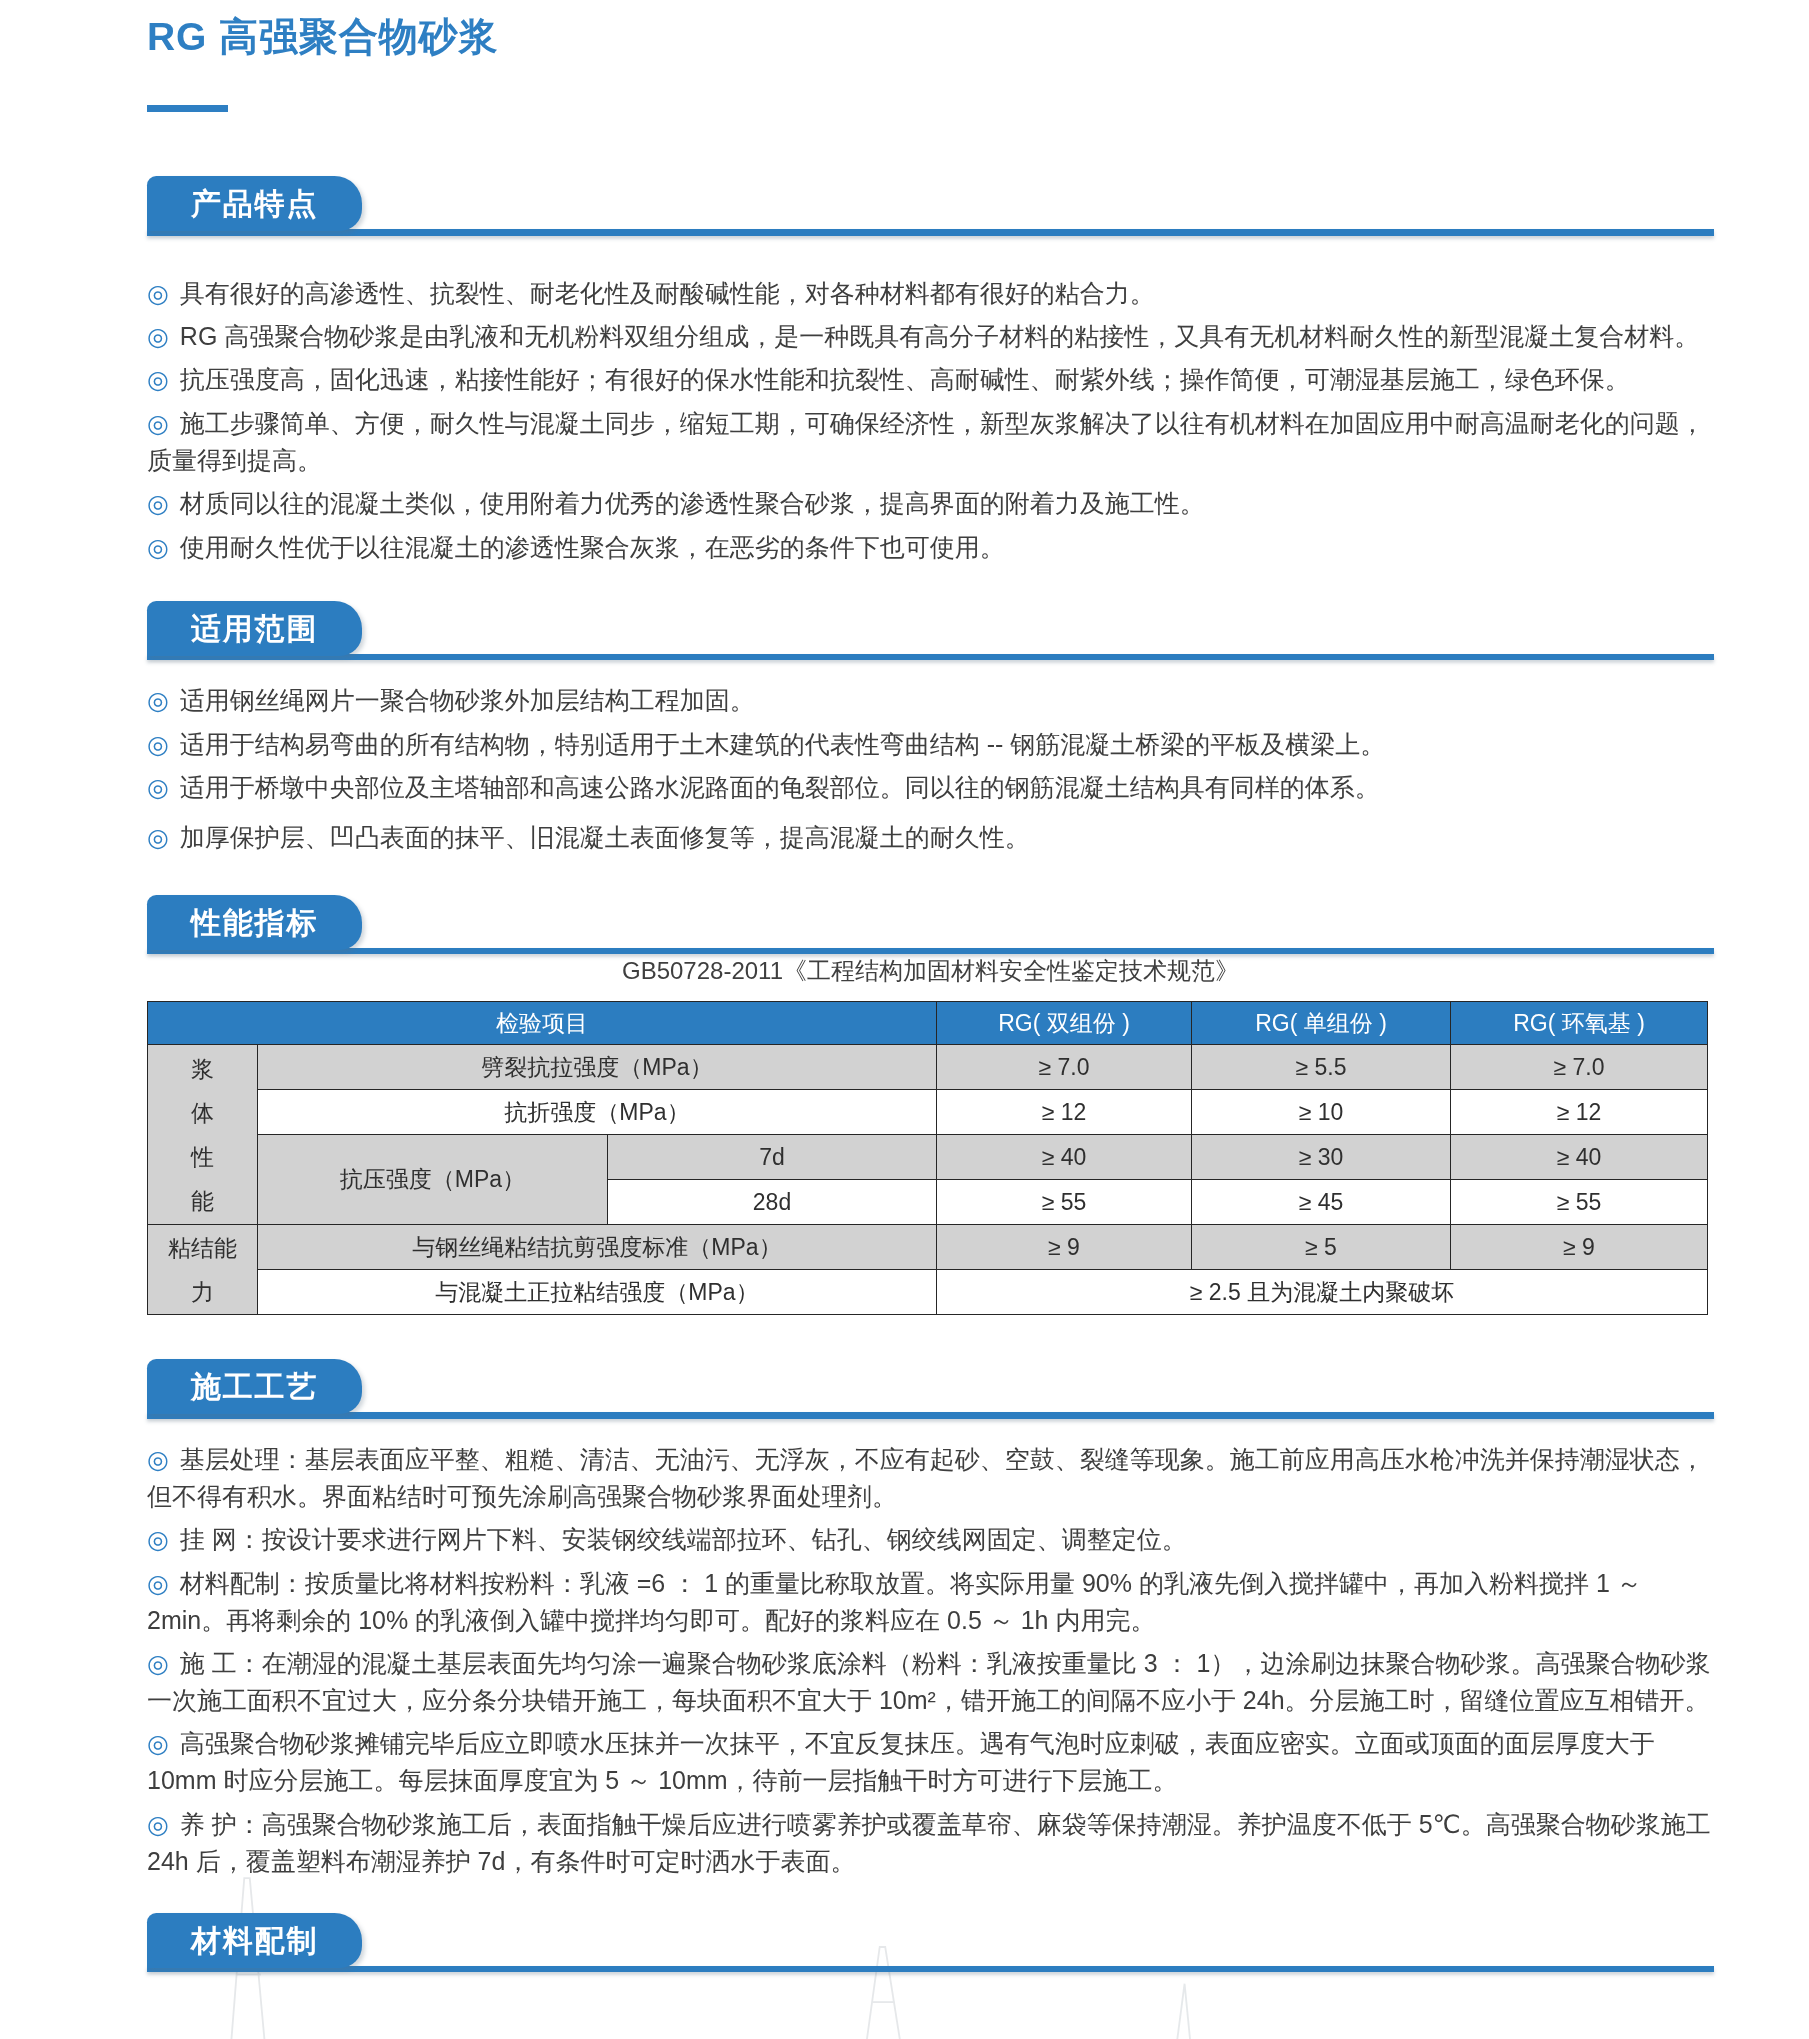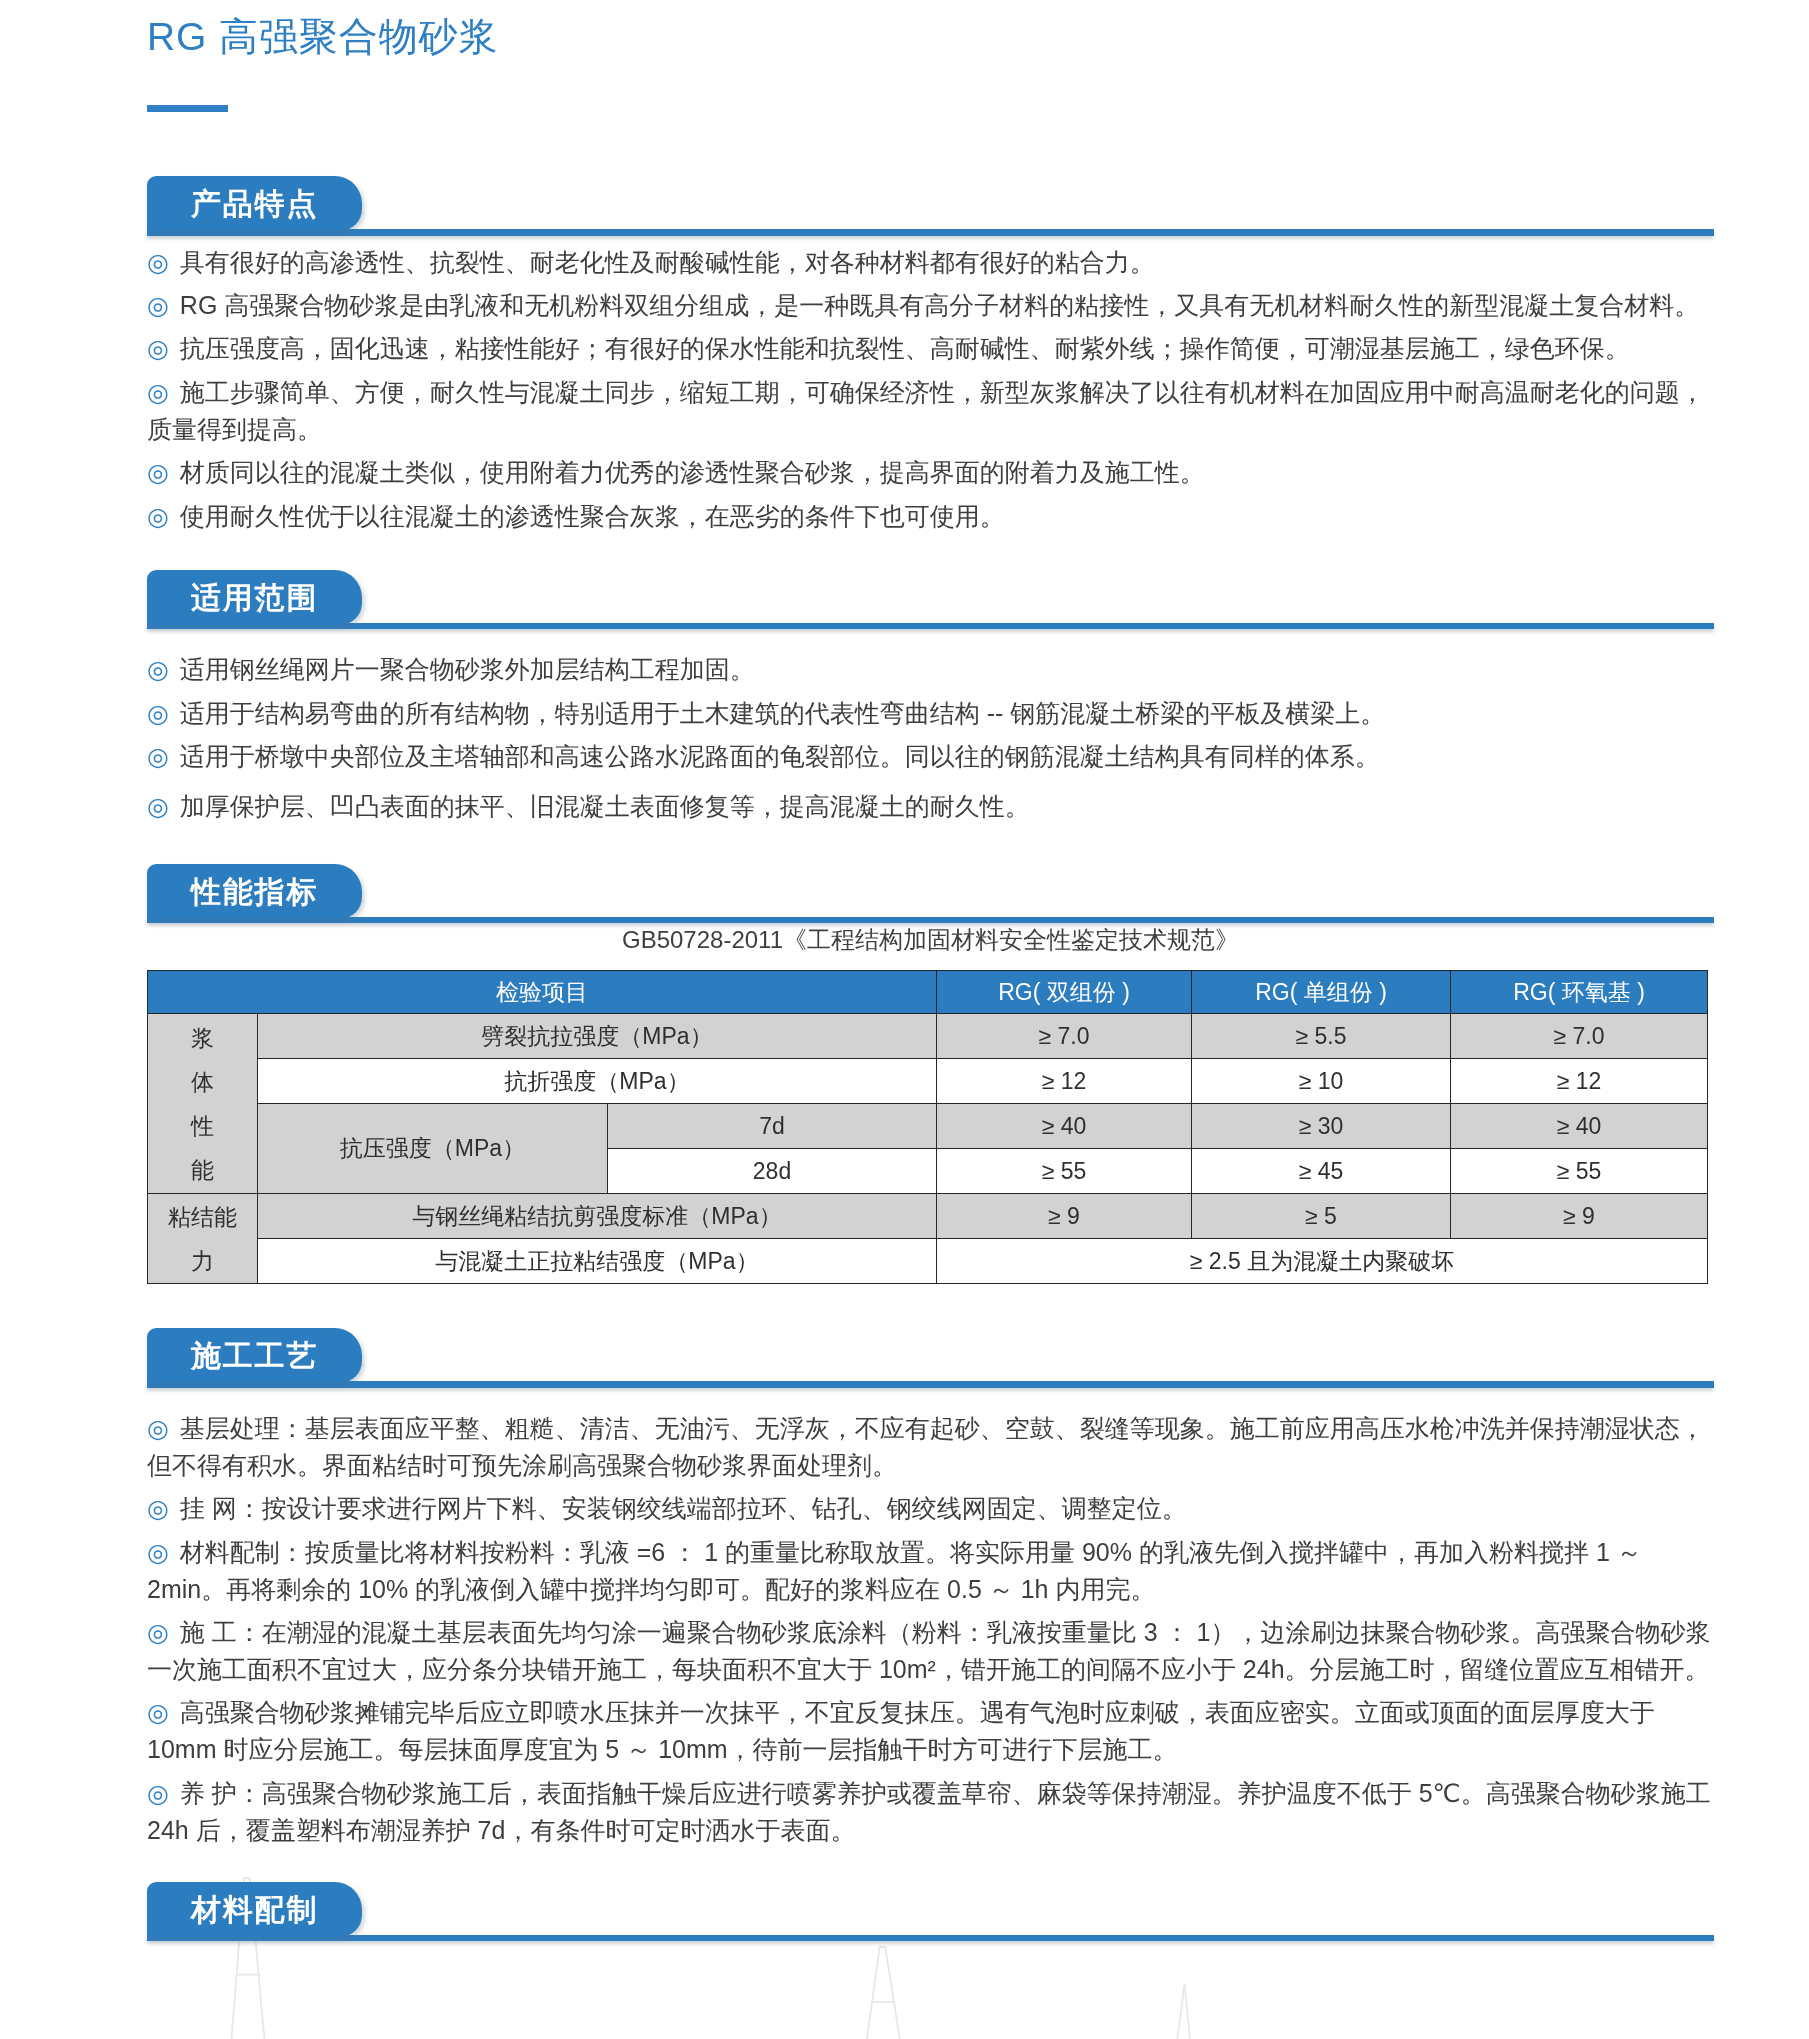--- a/index.html
+++ b/index.html
@@ -10,21 +10,21 @@
     overflow:hidden;
     font-family:"Liberation Sans","DejaVu Sans",sans-serif;
     color:#3e3e3e;
   }
   .watermark{position:absolute;left:0;top:0;width:1809px;height:2040px;pointer-events:none;z-index:0;}
   .content{position:absolute;left:147px;top:0;width:1567px;z-index:1;}
 
   
   .page-title{
     margin:14.7px 0 0 0;
-    font-size:39px;line-height:44px;font-weight:normal;
+    font-size:39px;line-height:44px;font-weight:bold;
     color:#2e7fc3;letter-spacing:0.9px;
   }
   .title-underline{
     margin-top:46px;width:81px;height:7.3px;background:#2e7fc3;
   }
 
   
   .sec-header{margin-top:37px;}
   .sec-tab{
     display:inline-block;
@@ -39,21 +39,21 @@
     position:relative;z-index:2;
   }
   .sec-line{
     height:6.4px;background:#2c7dc0;width:100%;
     margin-top:-1.8px;
     box-shadow:0 2.8px 3.7px rgba(90,110,130,.30);
     position:relative;z-index:1;
   }
 
   
-  .list{margin-top:8px;}
+  .list{margin-top:39px;}
   .item{
     margin:0 0 6.4px 0;
     font-size:25px;line-height:37px;color:#3e3e3e;
   }
   .bul{color:#2e7fc3;padding-right:11px;}
   .pair{display:flex;}
   .pair-left{width:744px;flex:0 0 744px;}
   .pair-right{flex:1;}
 
   

